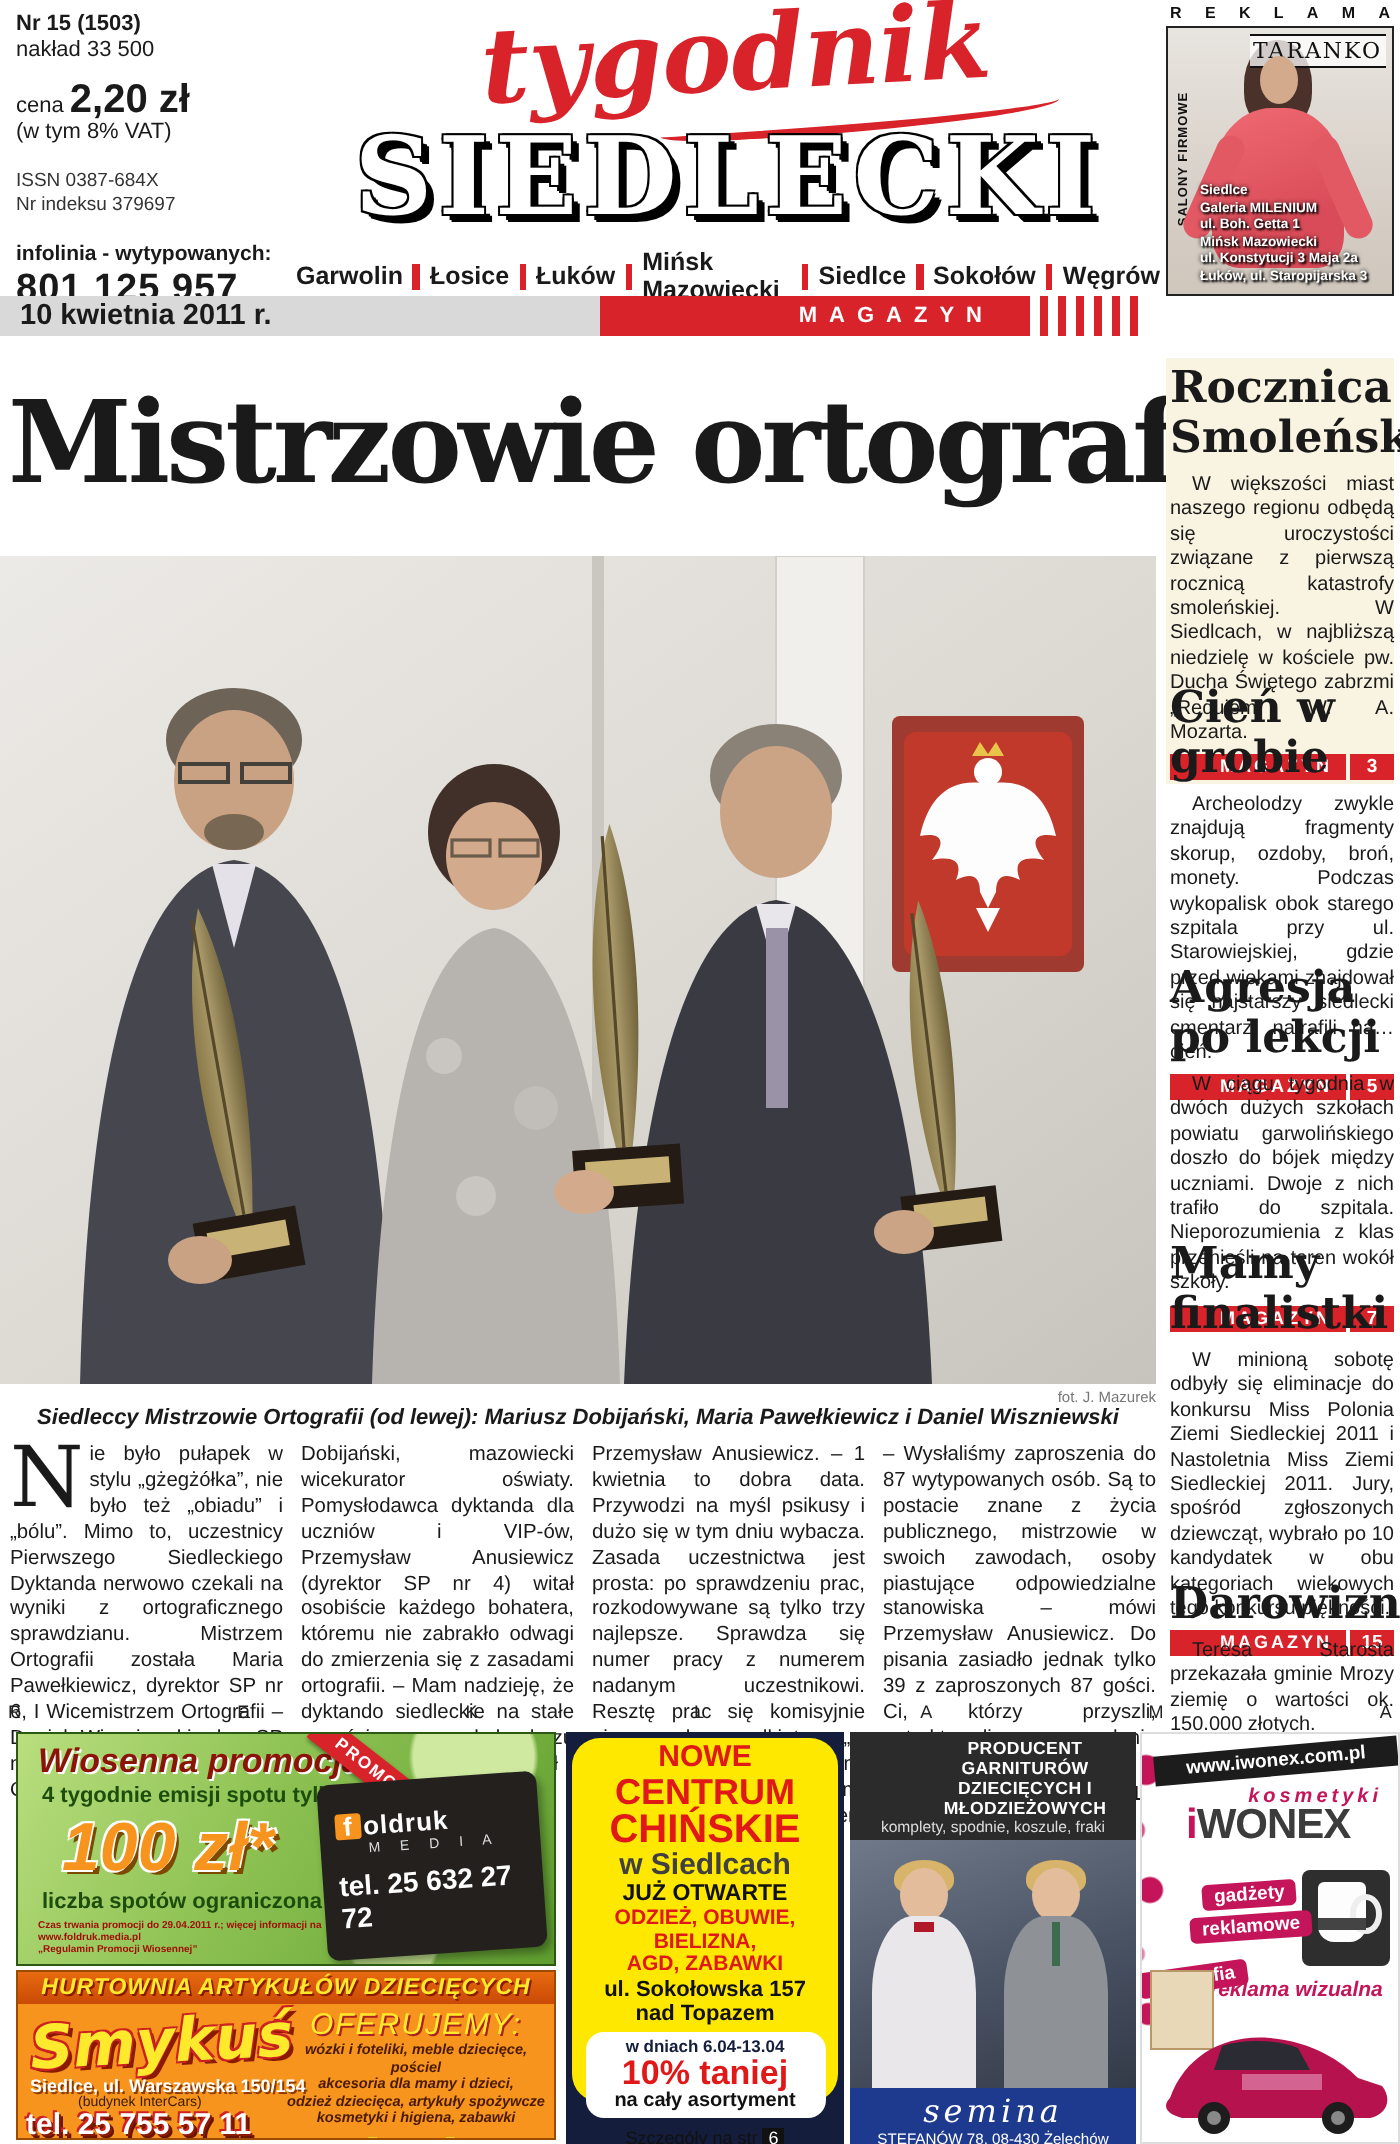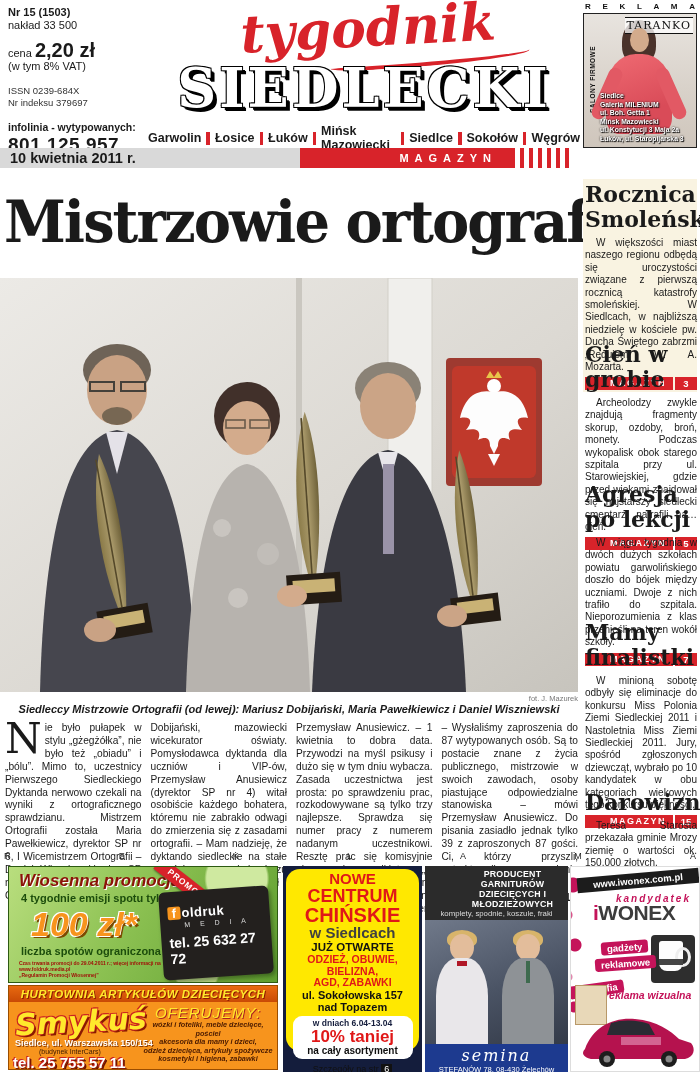--- a/index.html
+++ b/index.html
@@ -214,21 +214,21 @@
 <div id="page">
 
   <div class="abs" id="mast-left">
     <div class="m-issue">Nr 15 (1503)</div>
     <div class="m-circ">nakład 33 500</div>
     <div class="price-row">
       <span>cena</span>
       <span class="price-val">2,20 zł</span>
     </div>
     <div class="m-vat">(w tym 8% VAT)</div>
-    <div class="m-issn">ISSN 0239-684X</div>
+    <div class="m-issn">ISSN 0387-684X</div>
     <div class="m-issn">Nr indeksu 379697</div>
     <div class="m-info-label">infolinia - wytypowanych:</div>
     <div class="m-phone">801 125 957</div>
     <div class="m-site">www.tygodniksiedlecki.com</div>
   </div>
 
   <div class="abs" id="logo-script">tygodnik</div>
   <div class="abs" id="logo-swash"></div>
   <div class="abs" id="towns">
     <span>Garwolin</span>
@@ -516,21 +516,21 @@
       <div class="sem-brand">semina</div>
       <div class="sem-line">STEFANÓW 78, 08-430 Żelechów</div>
       <div class="sem-line">tel. kom. 502 124 186</div>
 
     </div>
   </div>
 
   <div class="ad" id="ad-iwonex">
     <div class="iw-dots"></div>
     <div class="iw-web">www.iwonex.com.pl</div>
-    <div class="iw-druk">kandydatek</div>
+    <div class="iw-druk">kosmetyki</div>
     <div class="iw-brand">iWONEX</div>
     <div class="iw-mug">
       <div class="iw-cup"></div>
       <div class="iw-band"></div>
     </div>
     <div class="iw-chip" style="left:30px;top:74px;">gadżety</div>
     <div class="iw-chip" style="left:24px;top:90px;">reklamowe</div>
     <div class="iw-chip" style="left:-2px;top:116px;transform:rotate(-8deg);">poligrafia</div>
     <div class="iw-script">reklama wizualna</div>
     <div class="iw-bag"></div>

